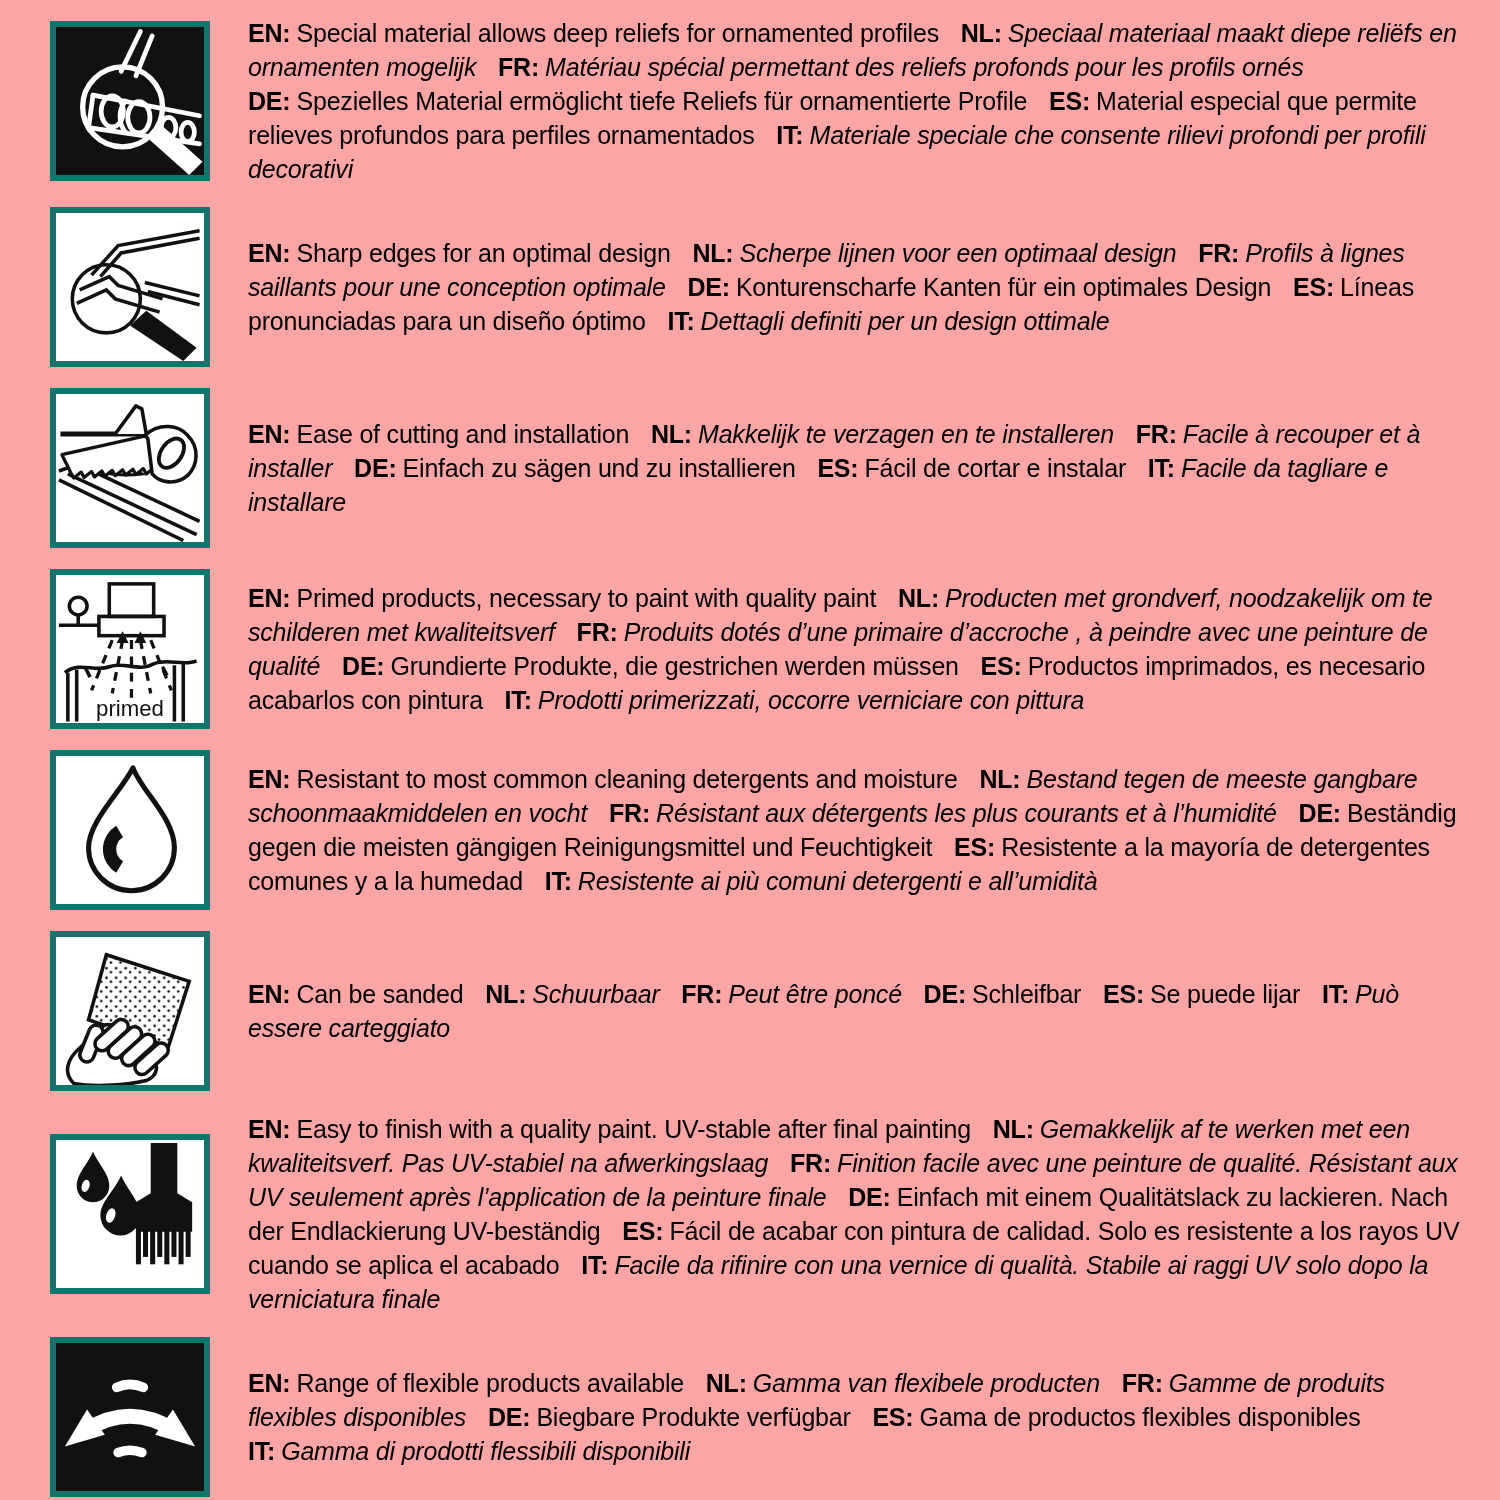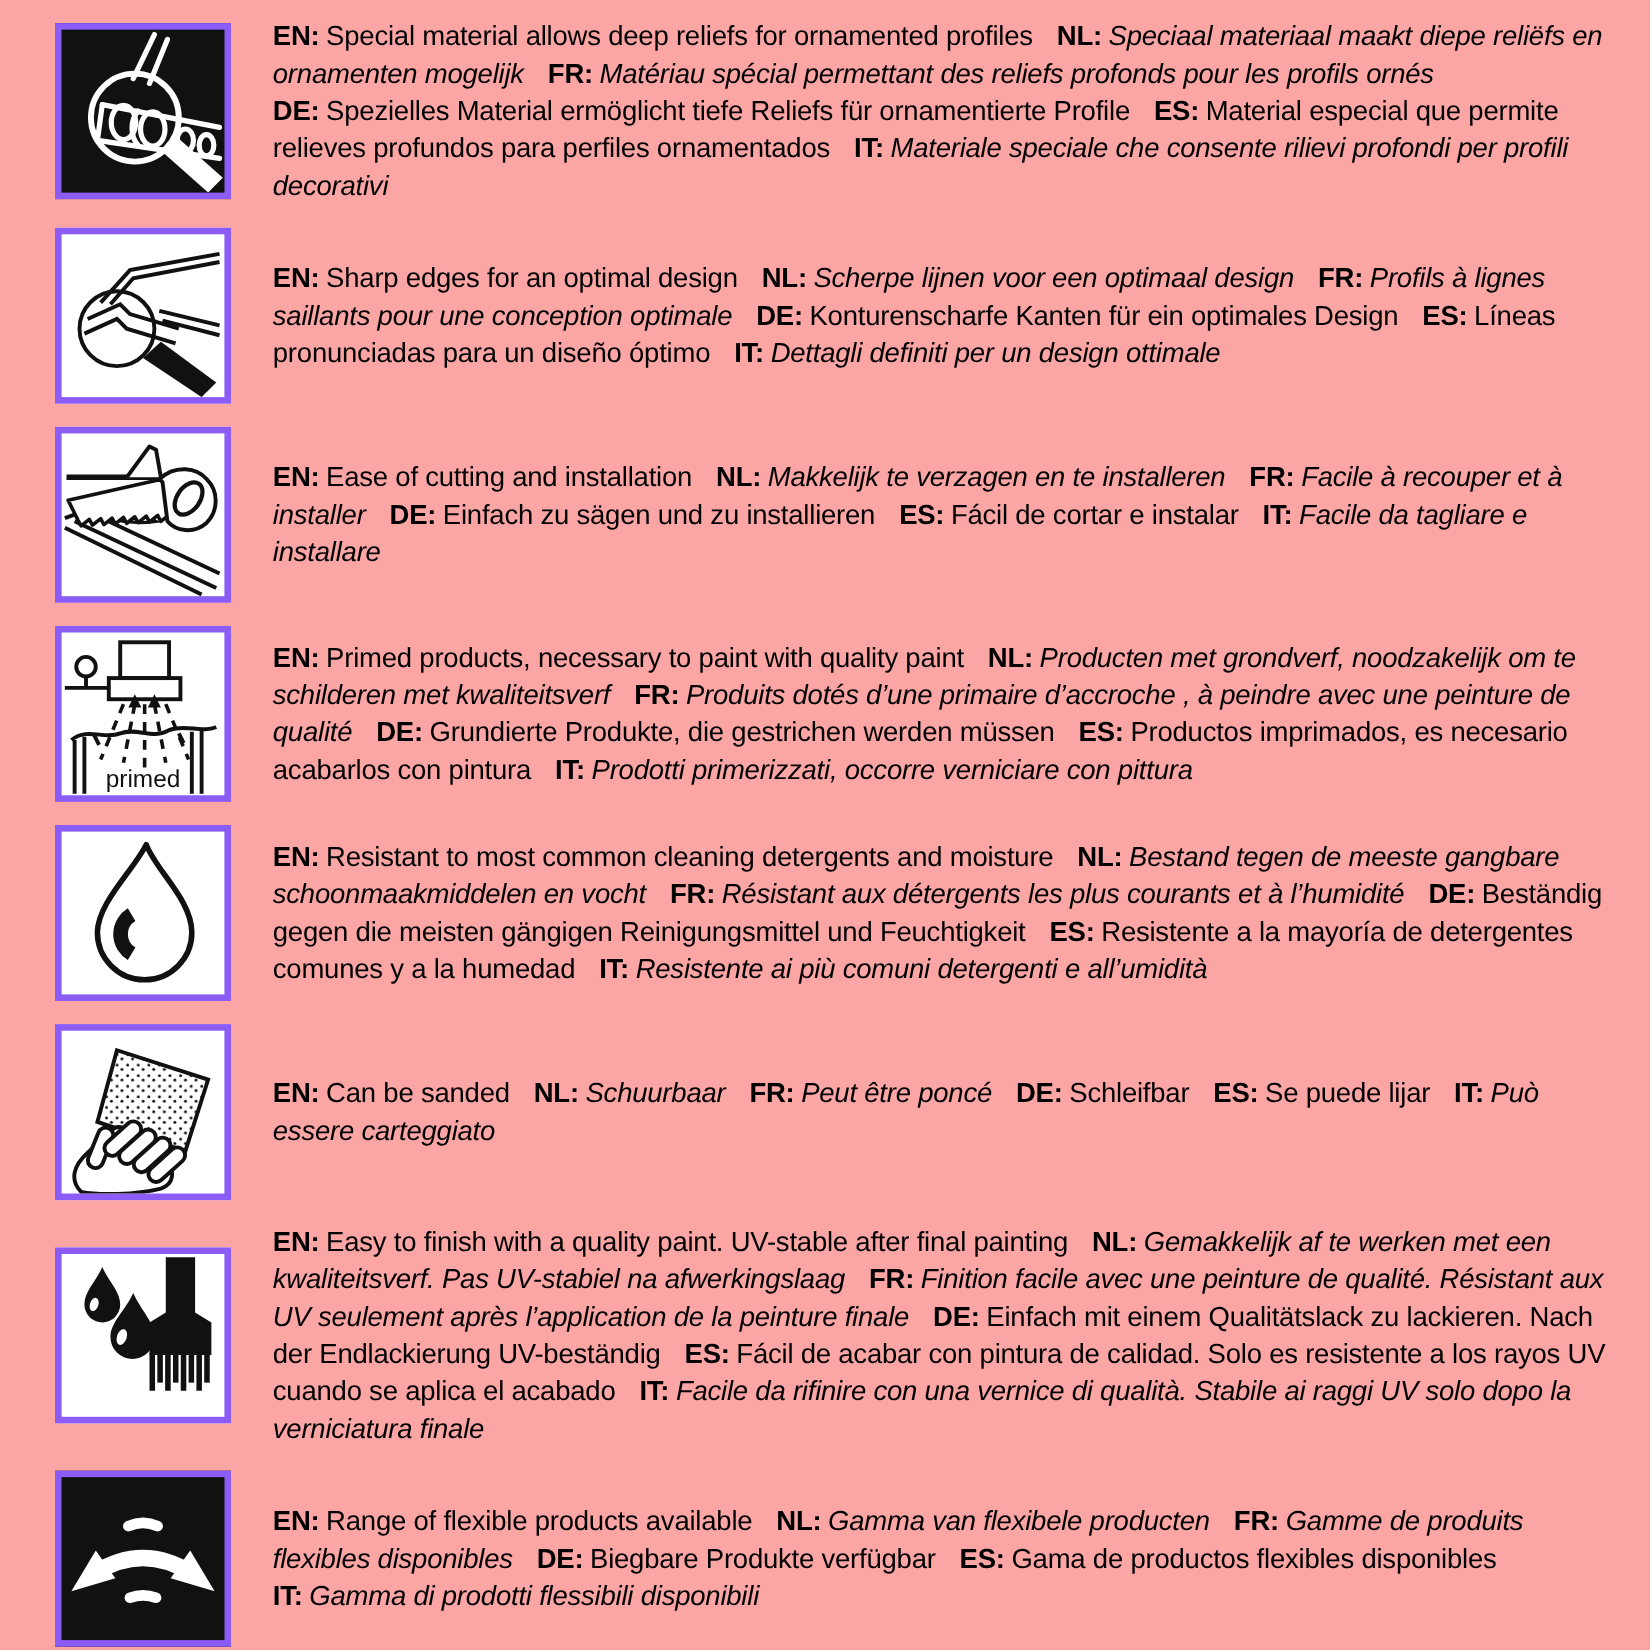--- a/index.html
+++ b/index.html
@@ -4,21 +4,21 @@
 <style>
   html,body{margin:0;padding:0;background:#fff;}
   .page{
     width:1500px;height:1500px;box-sizing:border-box;
     padding:16px 18px 10px 50px;overflow:hidden;background:#fca5a5;
     font-family:"Liberation Sans",sans-serif;color:#000;
   }
   .row{display:flex;align-items:center;margin-bottom:21px;}
   .icon-box{
     flex:0 0 160px;width:160px;height:160px;box-sizing:border-box;
-    border:6px solid #8b5cf6;background:#fff;
+    border:6px solid #0f766e;background:#fff;
   }
   .icon-box.inverted{background:#111;}
   .icon-box svg{display:block;width:100%;height:100%;}
   .desc{
     margin:0 0 0 38px;width:1215px;flex:0 0 auto;
     font-size:25px;line-height:34px;letter-spacing:-0.2px;
   }
   .seg{margin-right:15px;}
   .seg.it .txt{font-style:italic;}
   .lang{font-weight:700;font-style:normal;margin-right:6px;}

